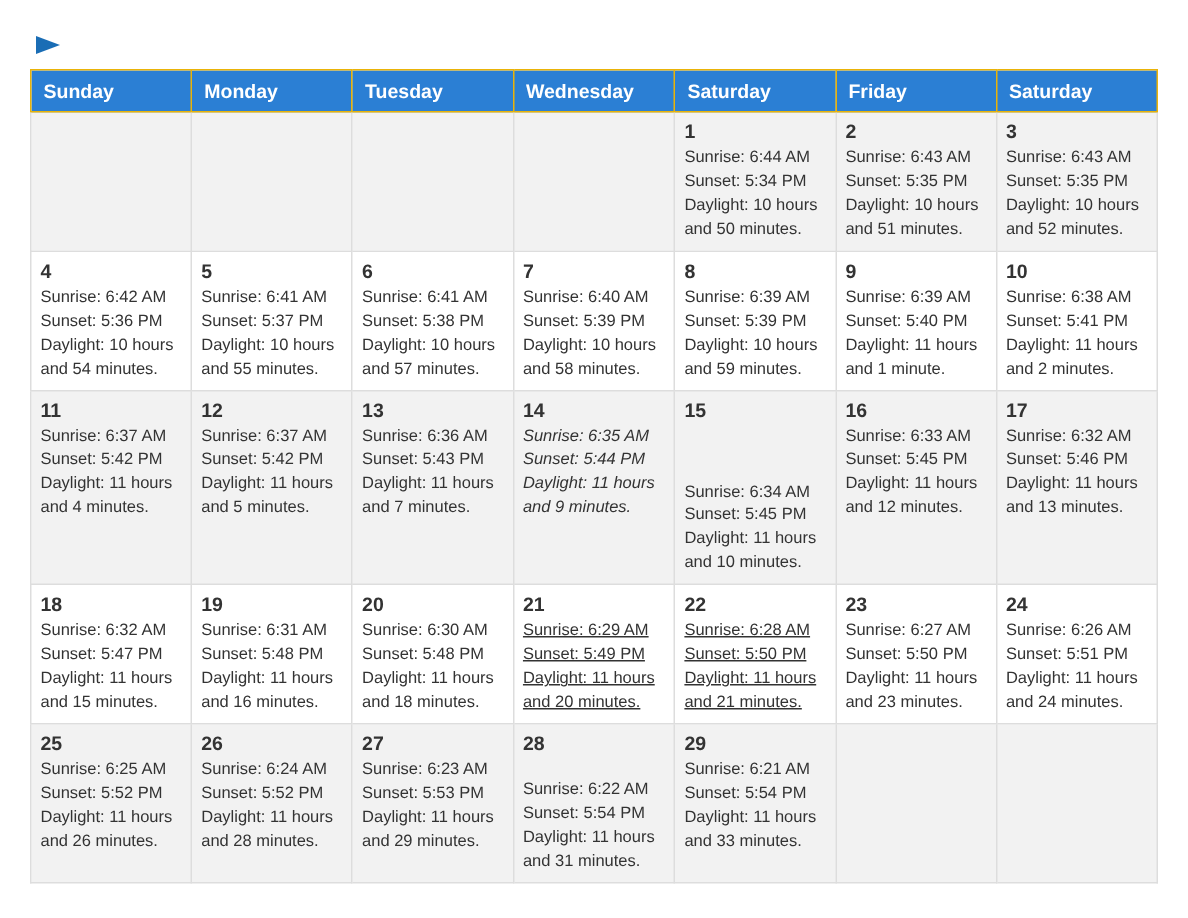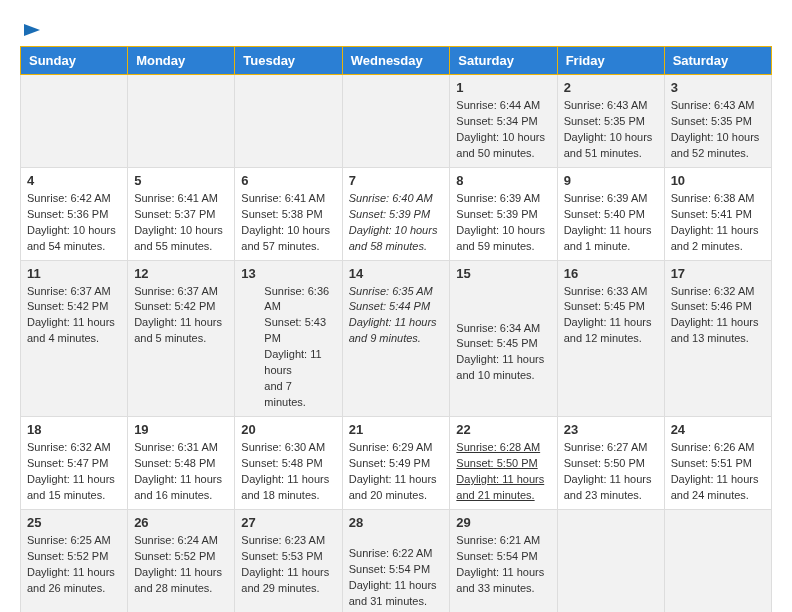--- a/index.html
+++ b/index.html
@@ -166,21 +166,21 @@
         </td>
         <td>
           <div class="day-num">6</div>
           <div class="day-info" style="white-space: pre-line;">Sunrise: 6:41 AM
 Sunset: 5:38 PM
 Daylight: 10 hours
 and 57 minutes.</div>
         </td>
         <td>
           <div class="day-num">7</div>
-          <div class="day-info" style="white-space: pre-line; font-style: italic;">Sunrise: 6:40 AM
+          <div class="day-info" style="white-space: pre-line;">Sunrise: 6:40 AM
 Sunset: 5:39 PM
 Daylight: 10 hours
 and 58 minutes.</div>
         </td>
         <td>
           <div class="day-num">8</div>
           <div class="day-info" style="white-space: pre-line;">Sunrise: 6:39 AM
 Sunset: 5:39 PM
 Daylight: 10 hours
 and 59 minutes.</div>
@@ -210,21 +210,21 @@
         </td>
         <td>
           <div class="day-num">12</div>
           <div class="day-info" style="white-space: pre-line;">Sunrise: 6:37 AM
 Sunset: 5:42 PM
 Daylight: 11 hours
 and 5 minutes.</div>
         </td>
         <td>
           <div class="day-num">13</div>
-          <div class="day-info" style="white-space: pre-line; margin-left: 23px;">Sunrise: 6:36 AM
+          <div class="day-info" style="white-space: pre-line;">Sunrise: 6:36 AM
 Sunset: 5:43 PM
 Daylight: 11 hours
 and 7 minutes.</div>
         </td>
         <td>
           <div class="day-num">14</div>
           <div class="day-info" style="white-space: pre-line; font-style: italic;">Sunrise: 6:35 AM
 Sunset: 5:44 PM
 Daylight: 11 hours
 and 9 minutes.</div>
@@ -268,21 +268,21 @@
         </td>
         <td>
           <div class="day-num">20</div>
           <div class="day-info" style="white-space: pre-line;">Sunrise: 6:30 AM
 Sunset: 5:48 PM
 Daylight: 11 hours
 and 18 minutes.</div>
         </td>
         <td>
           <div class="day-num">21</div>
-          <div class="day-info" style="white-space: pre-line;">Sunrise: 6:29 AM
+          <div class="day-info" style="white-space: pre-line; text-decoration: underline;">Sunrise: 6:29 AM
 Sunset: 5:49 PM
 Daylight: 11 hours
 and 20 minutes.</div>
         </td>
         <td>
           <div class="day-num">22</div>
           <div class="day-info" style="white-space: pre-line; text-decoration: underline;">Sunrise: 6:28 AM
 Sunset: 5:50 PM
 Daylight: 11 hours
 and 21 minutes.</div>

